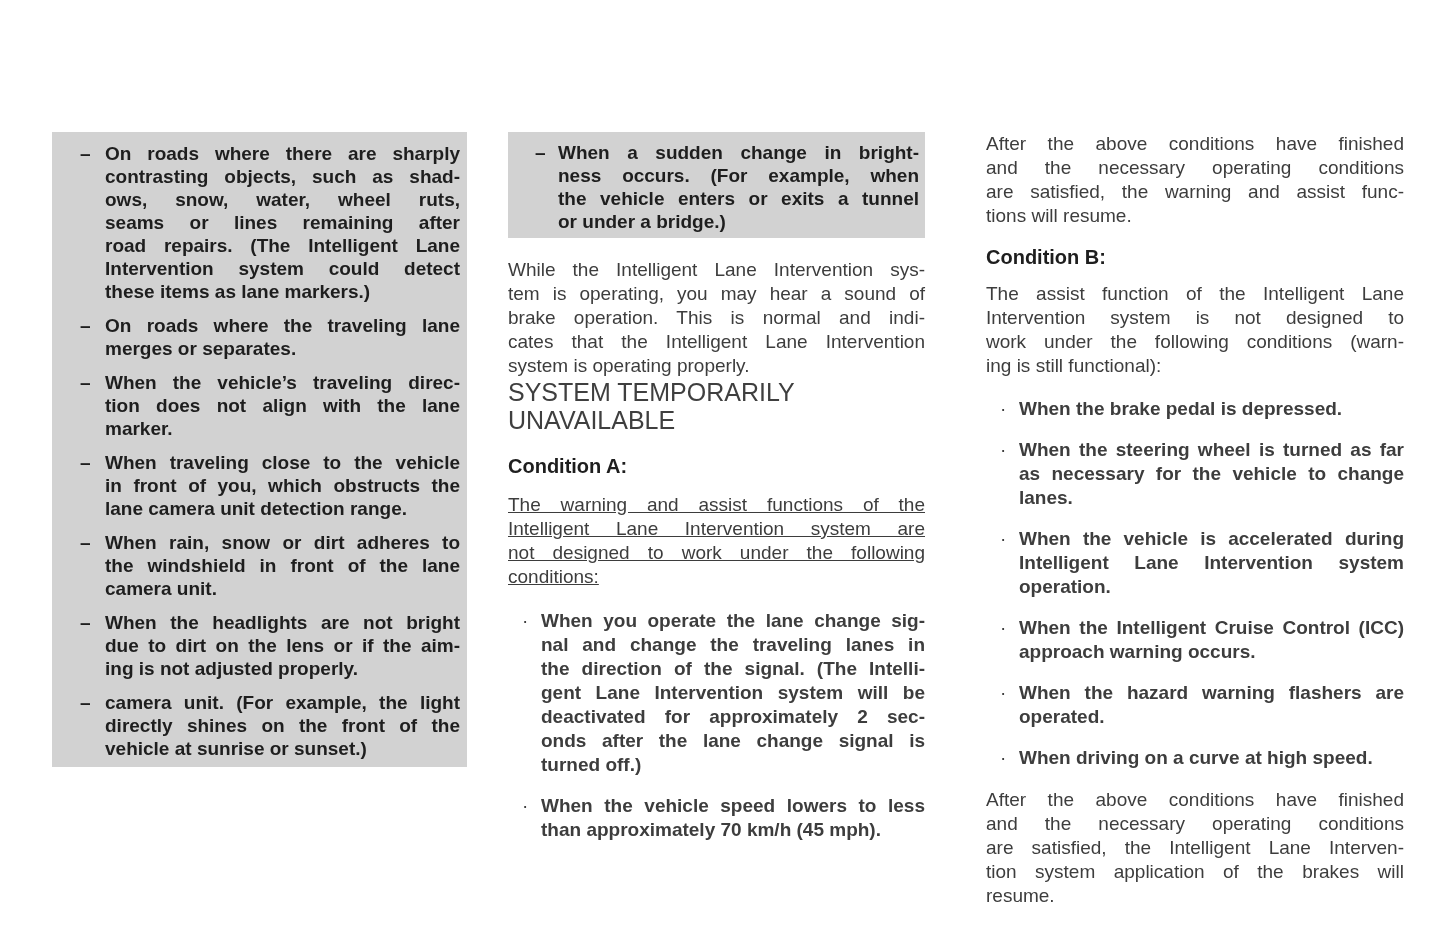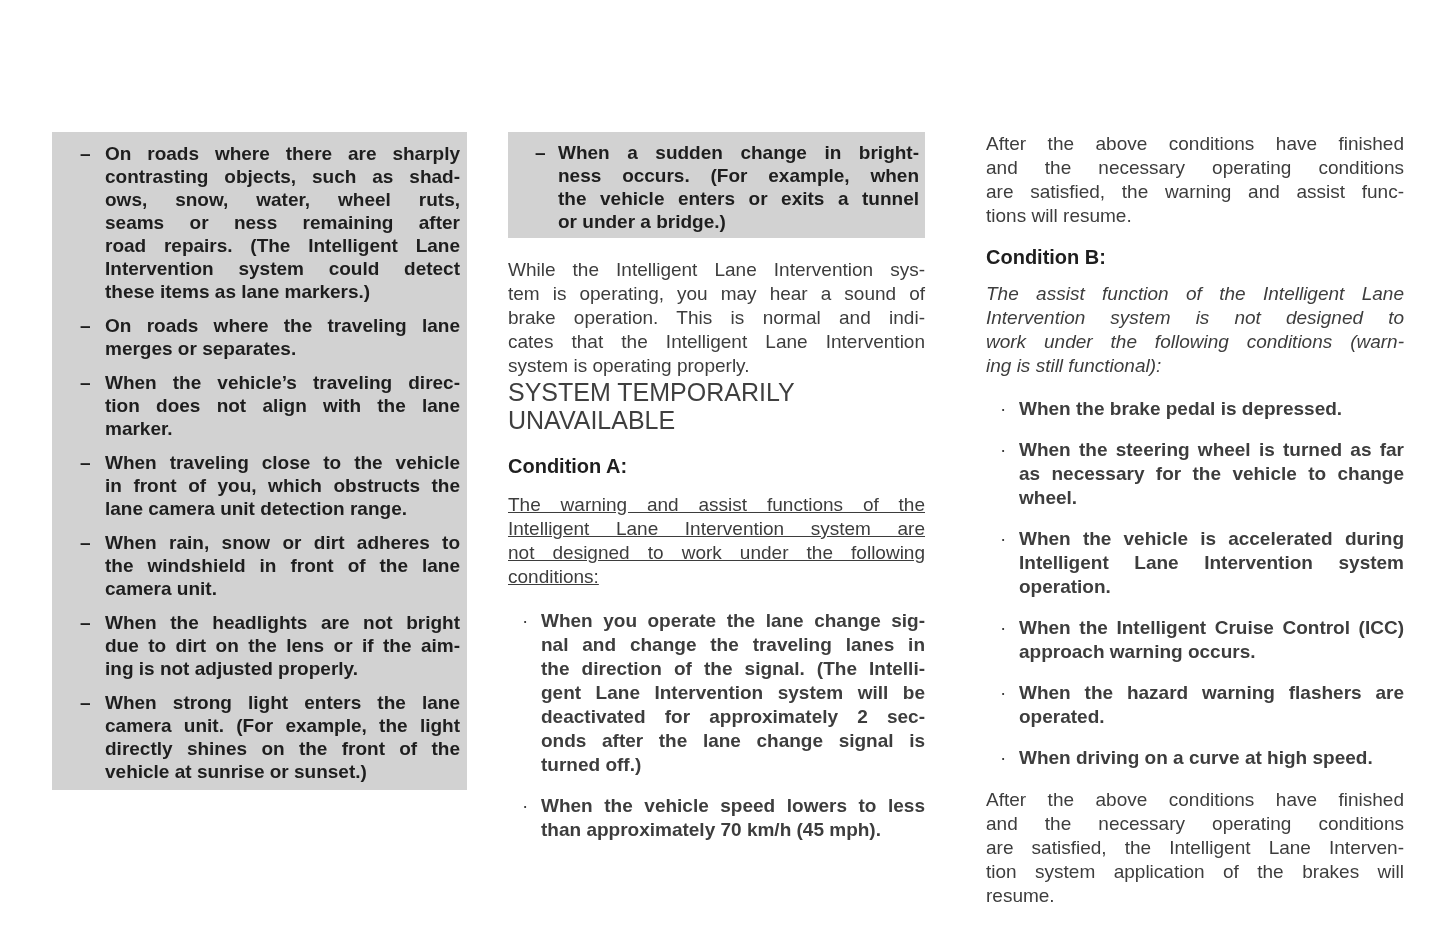--- a/index.html
+++ b/index.html
@@ -72,38 +72,38 @@
     font-size: 19px;
     line-height: 24px;
     color: #3d3d3d;
   }
   .bullet-body { flex: 1; font-weight: bold; }
   .bullets-wrap { padding-left: 14px; }
 
   .mt-p1 { margin-top: 20px; }
   .mt-cb { margin-top: 18px; }
   .mt-p2m { margin-top: 15px; text-decoration: underline; }
-  .mt-p2r { margin-top: 13px; font-style: italic; }
+  .mt-p2r { margin-top: 13px; }
   .mt-p3 { margin-top: 18px; }
   .mt-b1r { margin-top: 19px; }
 </style>
 </head>
 <body>
 
 <div class="page">
 
   <section class="col col-left">
     <div class="hl-box">
       <div class="hl-item">
         <span class="hl-marker">–</span>
         <div class="hl-text just">
             <div class="ln">On roads where there are sharply</div>
             <div class="ln">contrasting objects, such as shad-</div>
             <div class="ln">ows, snow, water, wheel ruts,</div>
-            <div class="ln">seams or ness remaining after</div>
+            <div class="ln">seams or lines remaining after</div>
             <div class="ln">road repairs. (The Intelligent Lane</div>
             <div class="ln">Intervention system could detect</div>
             <div class="ln ln-last">these items as lane markers.)</div>
           </div>
       </div>
       <div class="hl-item">
         <span class="hl-marker">–</span>
         <div class="hl-text just">
             <div class="ln">On roads where the traveling lane</div>
             <div class="ln ln-last">merges or separates.</div>
@@ -137,21 +137,20 @@
         <span class="hl-marker">–</span>
         <div class="hl-text just">
             <div class="ln">When the headlights are not bright</div>
             <div class="ln">due to dirt on the lens or if the aim-</div>
             <div class="ln ln-last">ing is not adjusted properly.</div>
           </div>
       </div>
       <div class="hl-item">
         <span class="hl-marker">–</span>
         <div class="hl-text just">
-            <div class="ln">When strong light enters the lane</div>
             <div class="ln">camera unit. (For example, the light</div>
             <div class="ln">directly shines on the front of the</div>
             <div class="ln ln-last">vehicle at sunrise or sunset.)</div>
           </div>
       </div>
     </div>
   </section>
 
   <section class="col col-mid">
     <div class="hl-box hl-box-mid">
@@ -233,21 +232,21 @@
         <span class="bullet-marker">·</span>
         <div class="bullet-body para just">
             <div class="ln ln-last">When the brake pedal is depressed.</div>
           </div>
       </div>
       <div class="bullet">
         <span class="bullet-marker">·</span>
         <div class="bullet-body para just">
             <div class="ln">When the steering wheel is turned as far</div>
             <div class="ln">as necessary for the vehicle to change</div>
-            <div class="ln ln-last">wheel.</div>
+            <div class="ln ln-last">lanes.</div>
           </div>
       </div>
       <div class="bullet">
         <span class="bullet-marker">·</span>
         <div class="bullet-body para just">
             <div class="ln">When the vehicle is accelerated during</div>
             <div class="ln">Intelligent Lane Intervention system</div>
             <div class="ln ln-last">operation.</div>
           </div>
       </div>

